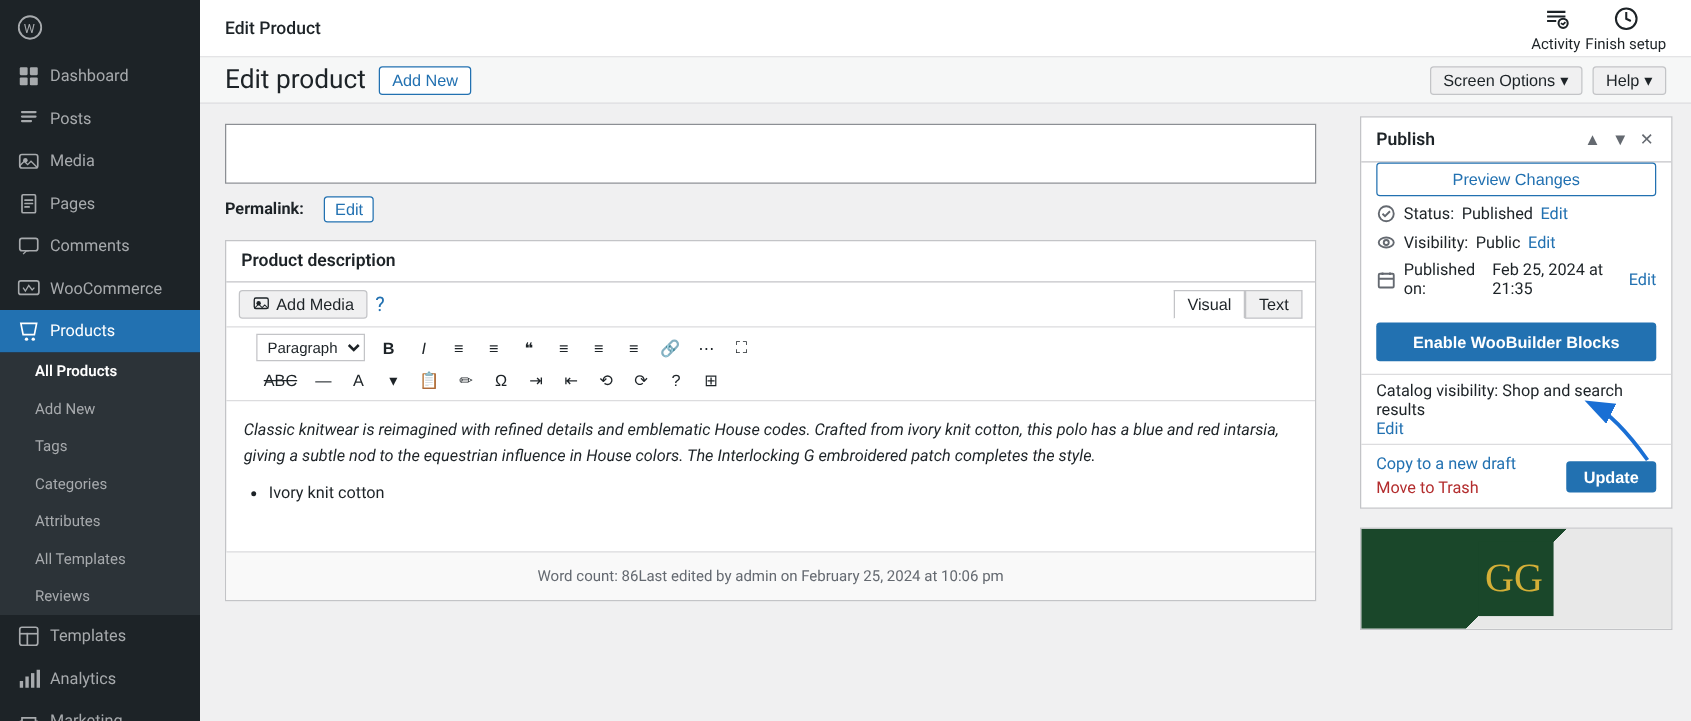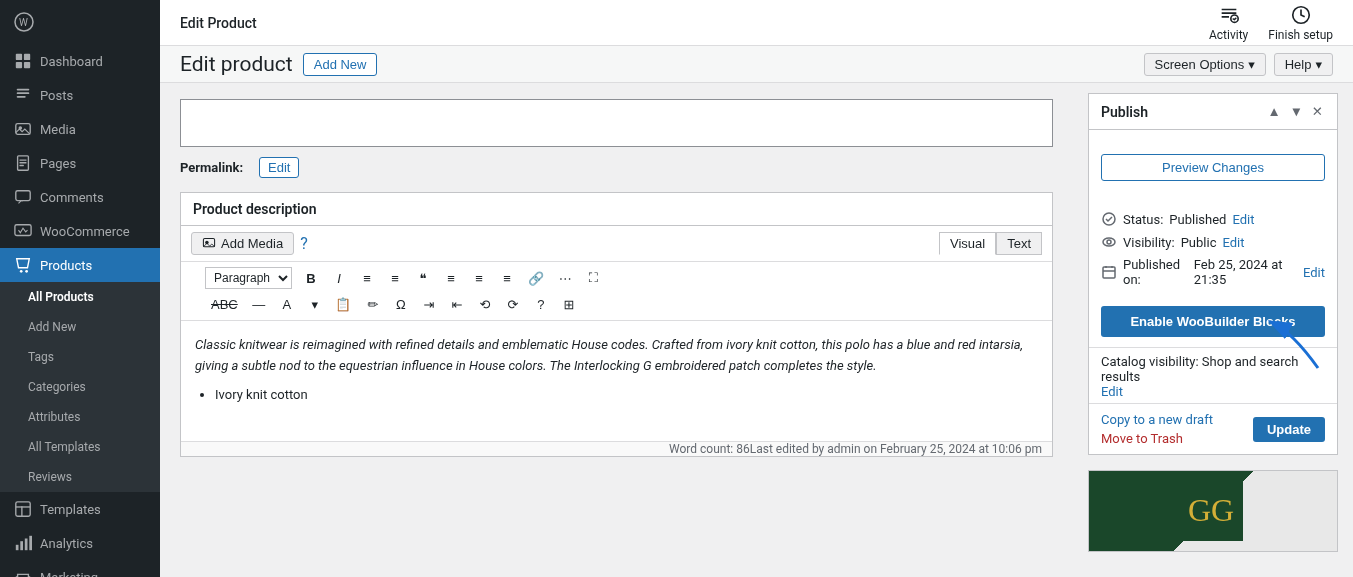--- a/index.html
+++ b/index.html
@@ -53,21 +53,21 @@
       background: #fff;
       border-bottom: 1px solid #dcdcde;
       display: flex;
       align-items: center;
       justify-content: space-between;
       padding: 0 20px;
       height: 46px;
       flex-shrink: 0;
     }
     #topbar-left { font-size: 14px; font-weight: 500; color: #1d2327; }
-    #topbar-right { display: flex; align-items: center; gap: 20px; }
+    #topbar-right { display: flex; align-items: center; gap: 4px; }
     .topbar-action { display: flex; flex-direction: column; align-items: center; cursor: pointer; color: #1d2327; font-size: 12px; gap: 2px; }
     .topbar-action svg { width: 22px; height: 22px; }
 
     
     #subheader {
       background: #f6f7f7;
       border-bottom: 1px solid #dcdcde;
       display: flex;
       align-items: center;
       justify-content: space-between;
@@ -226,23 +226,23 @@
       font-size: 13px;
       color: #1d2327;
       line-height: 1.6;
     }
     #editor-content p { margin-bottom: 8px; font-style: italic; }
     #editor-content ul { margin-left: 20px; }
 
     
     #editor-footer {
       border-top: 1px solid #dcdcde;
-      padding: 0 10px;
-      display: flex;
-      justify-content: flex-end;
+      padding: 12px 10px;
+      display: flex;
+      justify-content: center;
       font-size: 12px;
       color: #646970;
       background: #f9f9f9;
     }
 
     
     #sidebar-right {
       width: 280px;
       flex-shrink: 0;
       padding: 10px 15px;
@@ -263,21 +263,21 @@
       display: flex;
       align-items: center;
       justify-content: space-between;
     }
     #publish-header h2 { font-size: 14px; font-weight: 600; color: #1d2327; }
     #publish-header-controls { display: flex; gap: 5px; }
     .pub-ctrl-btn { background: none; border: none; cursor: pointer; color: #646970; padding: 2px; }
     #preview-changes-btn {
       display: block;
       width: calc(100% - 24px);
-      margin: 24px 12px;
+      margin: 0 12px;
       text-align: center;
       background: #fff;
       border: 1px solid #2271b1;
       color: #2271b1;
       padding: 5px 10px;
       border-radius: 3px;
       cursor: pointer;
       font-size: 13px;
     }
     #publish-meta { padding: 6px 12px; }

